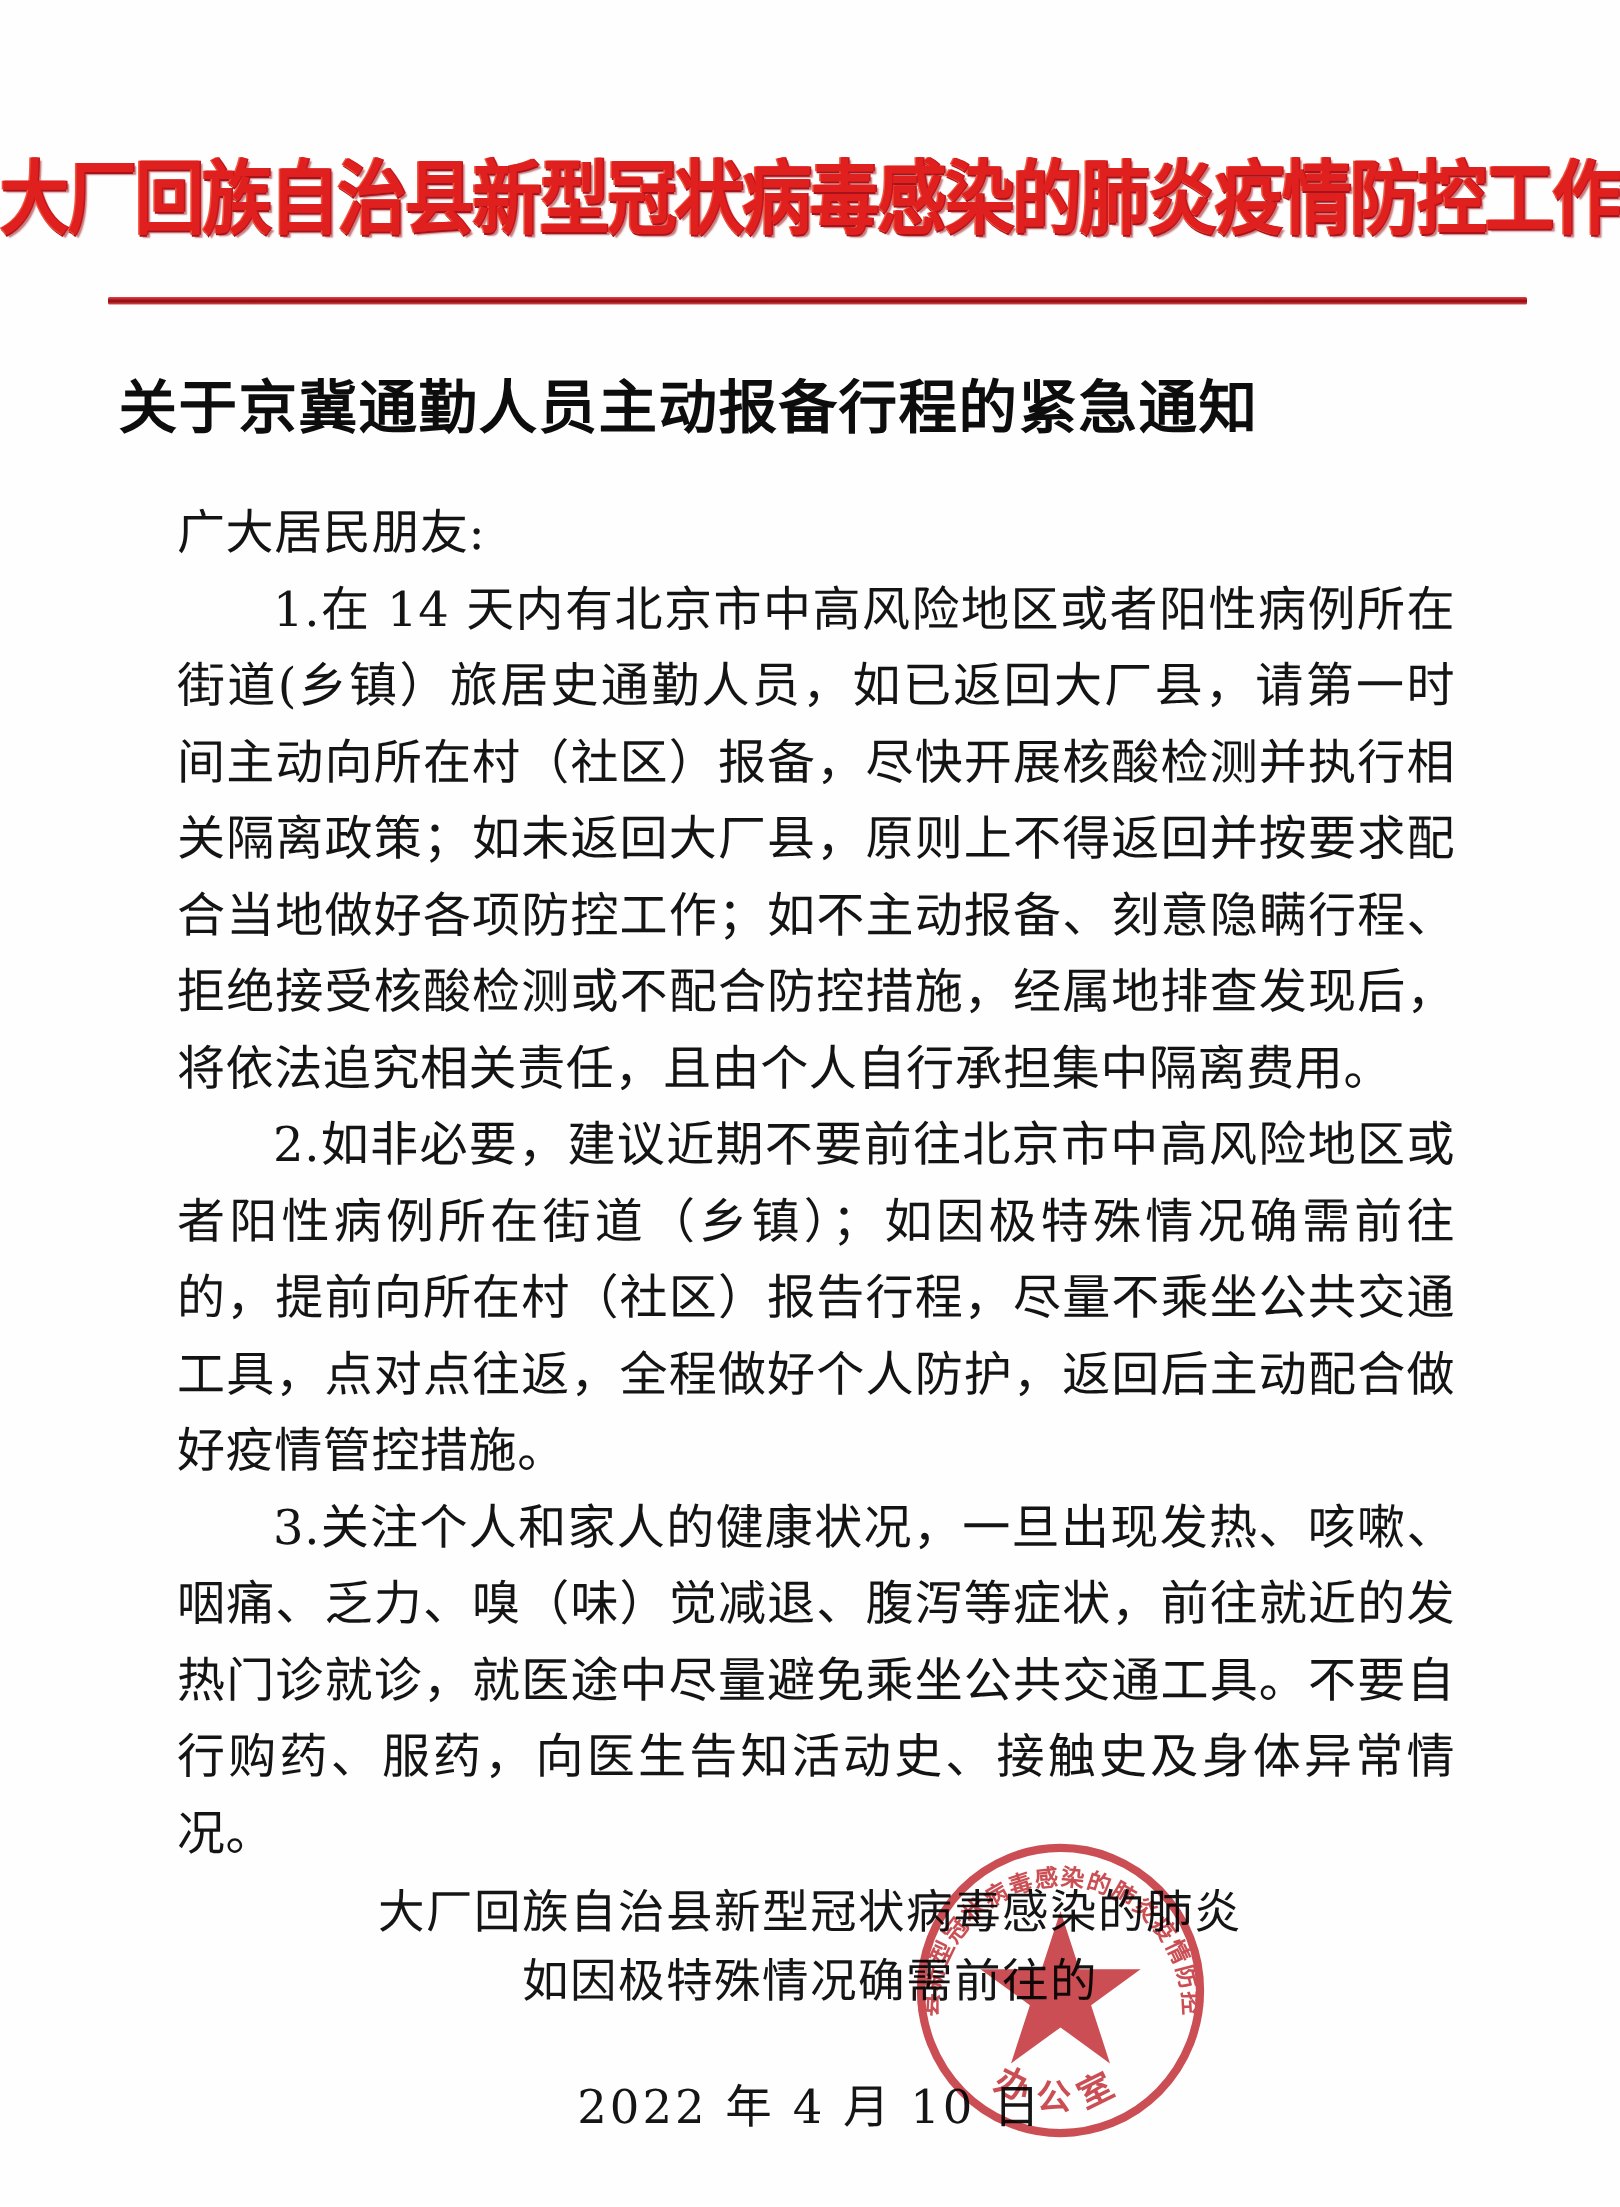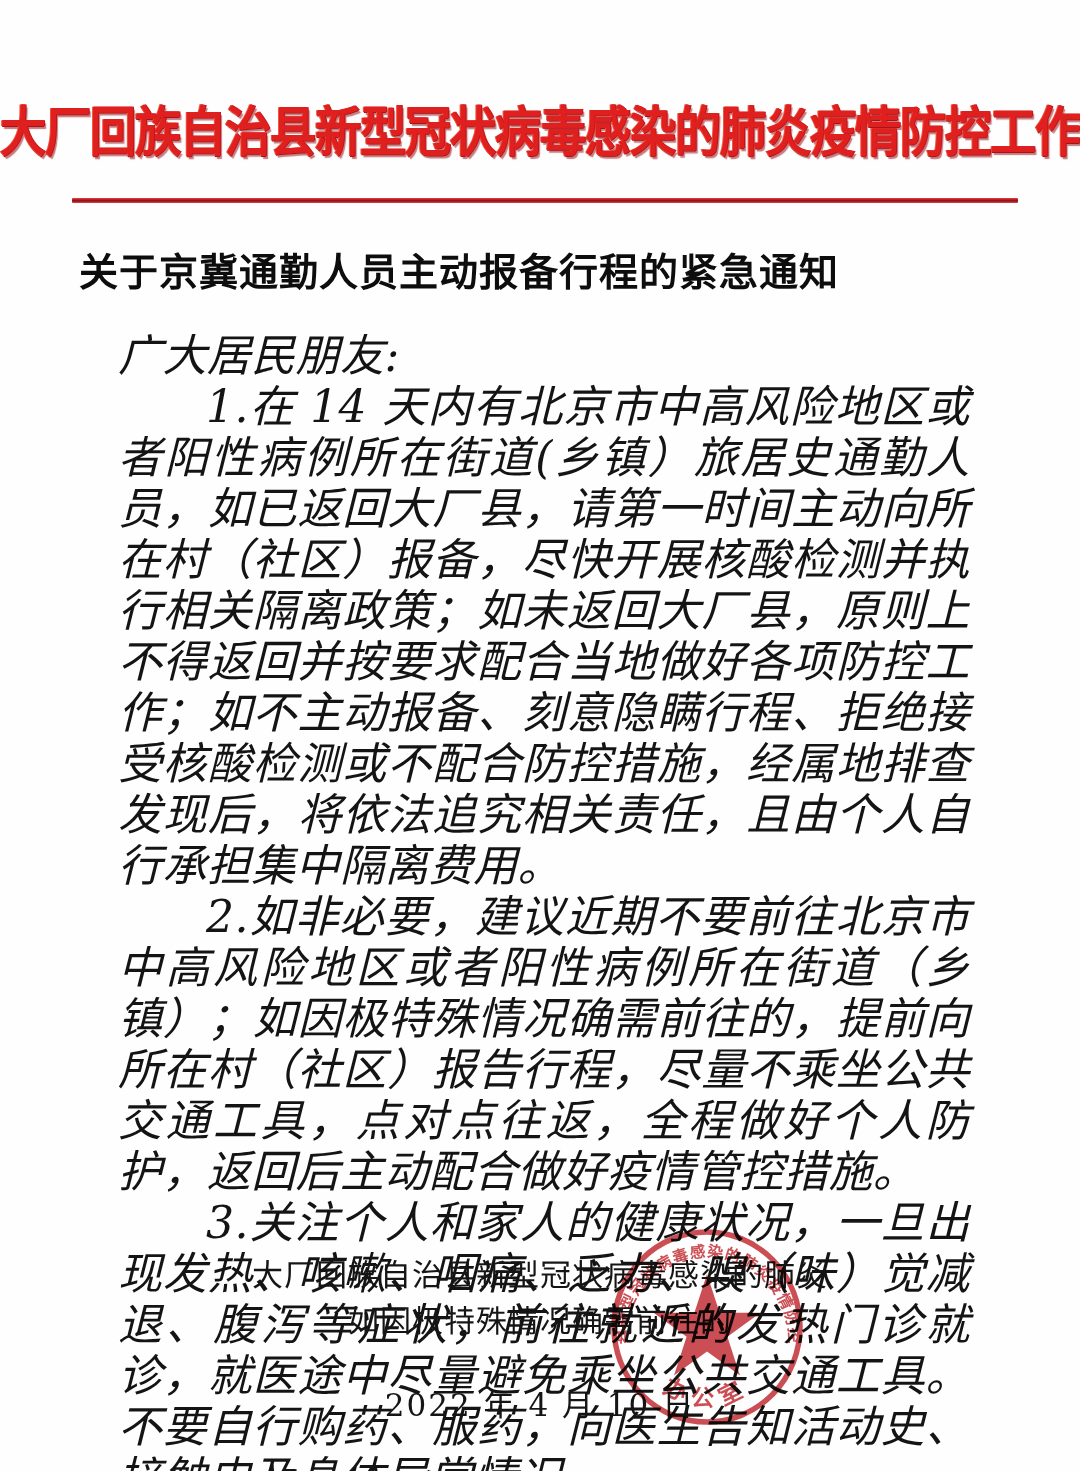--- a/index.html
+++ b/index.html
@@ -74,28 +74,27 @@
   }
 
   
   .body-area {
     position: absolute;
     top: 330px;
     left: 118px;
     width: 852px;
   }
   .para {
-    font-size: 44px;
+    font-size: 32px;
     line-height: 51px;
     letter-spacing: 0.4px;
     text-align: justify;
     text-justify: inter-character;
     margin: 0 0 0 0;
     color: #141414;
-    font-style: italic;
   }
   .para.salutation {
     text-indent: 0;
   }
   .para.indent {
     text-indent: 2em;
   }
 
   
   .signature {

